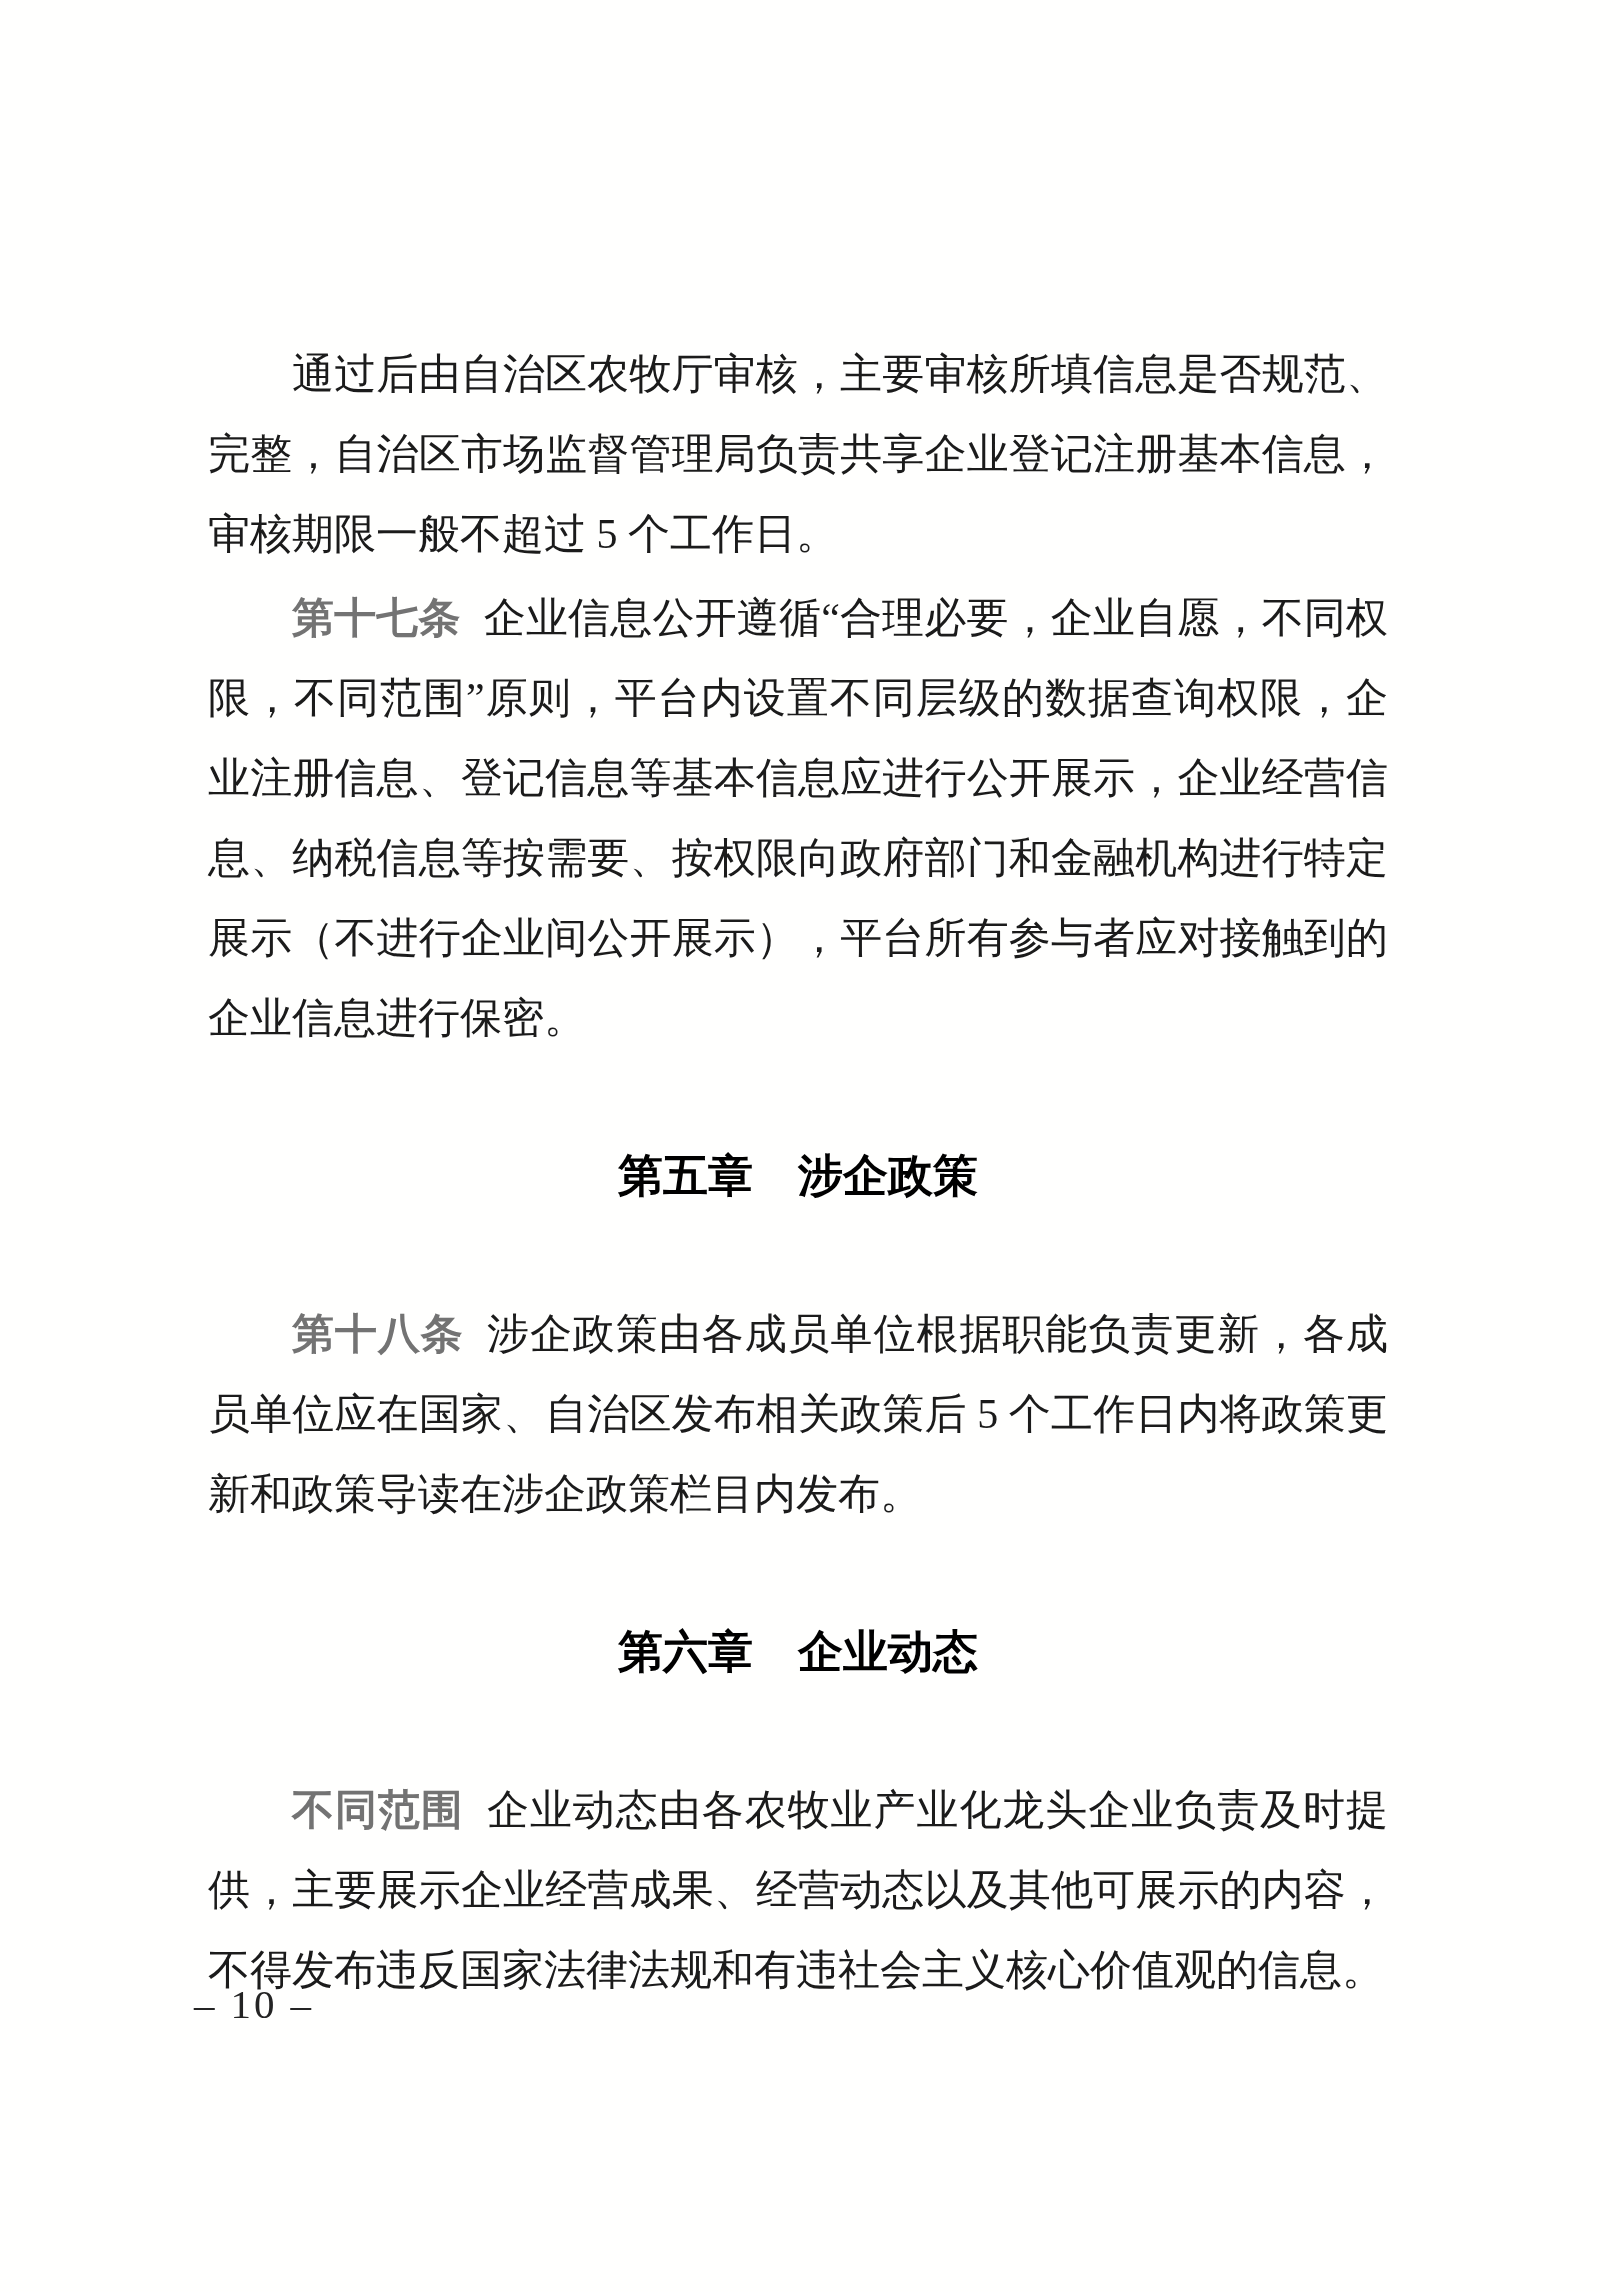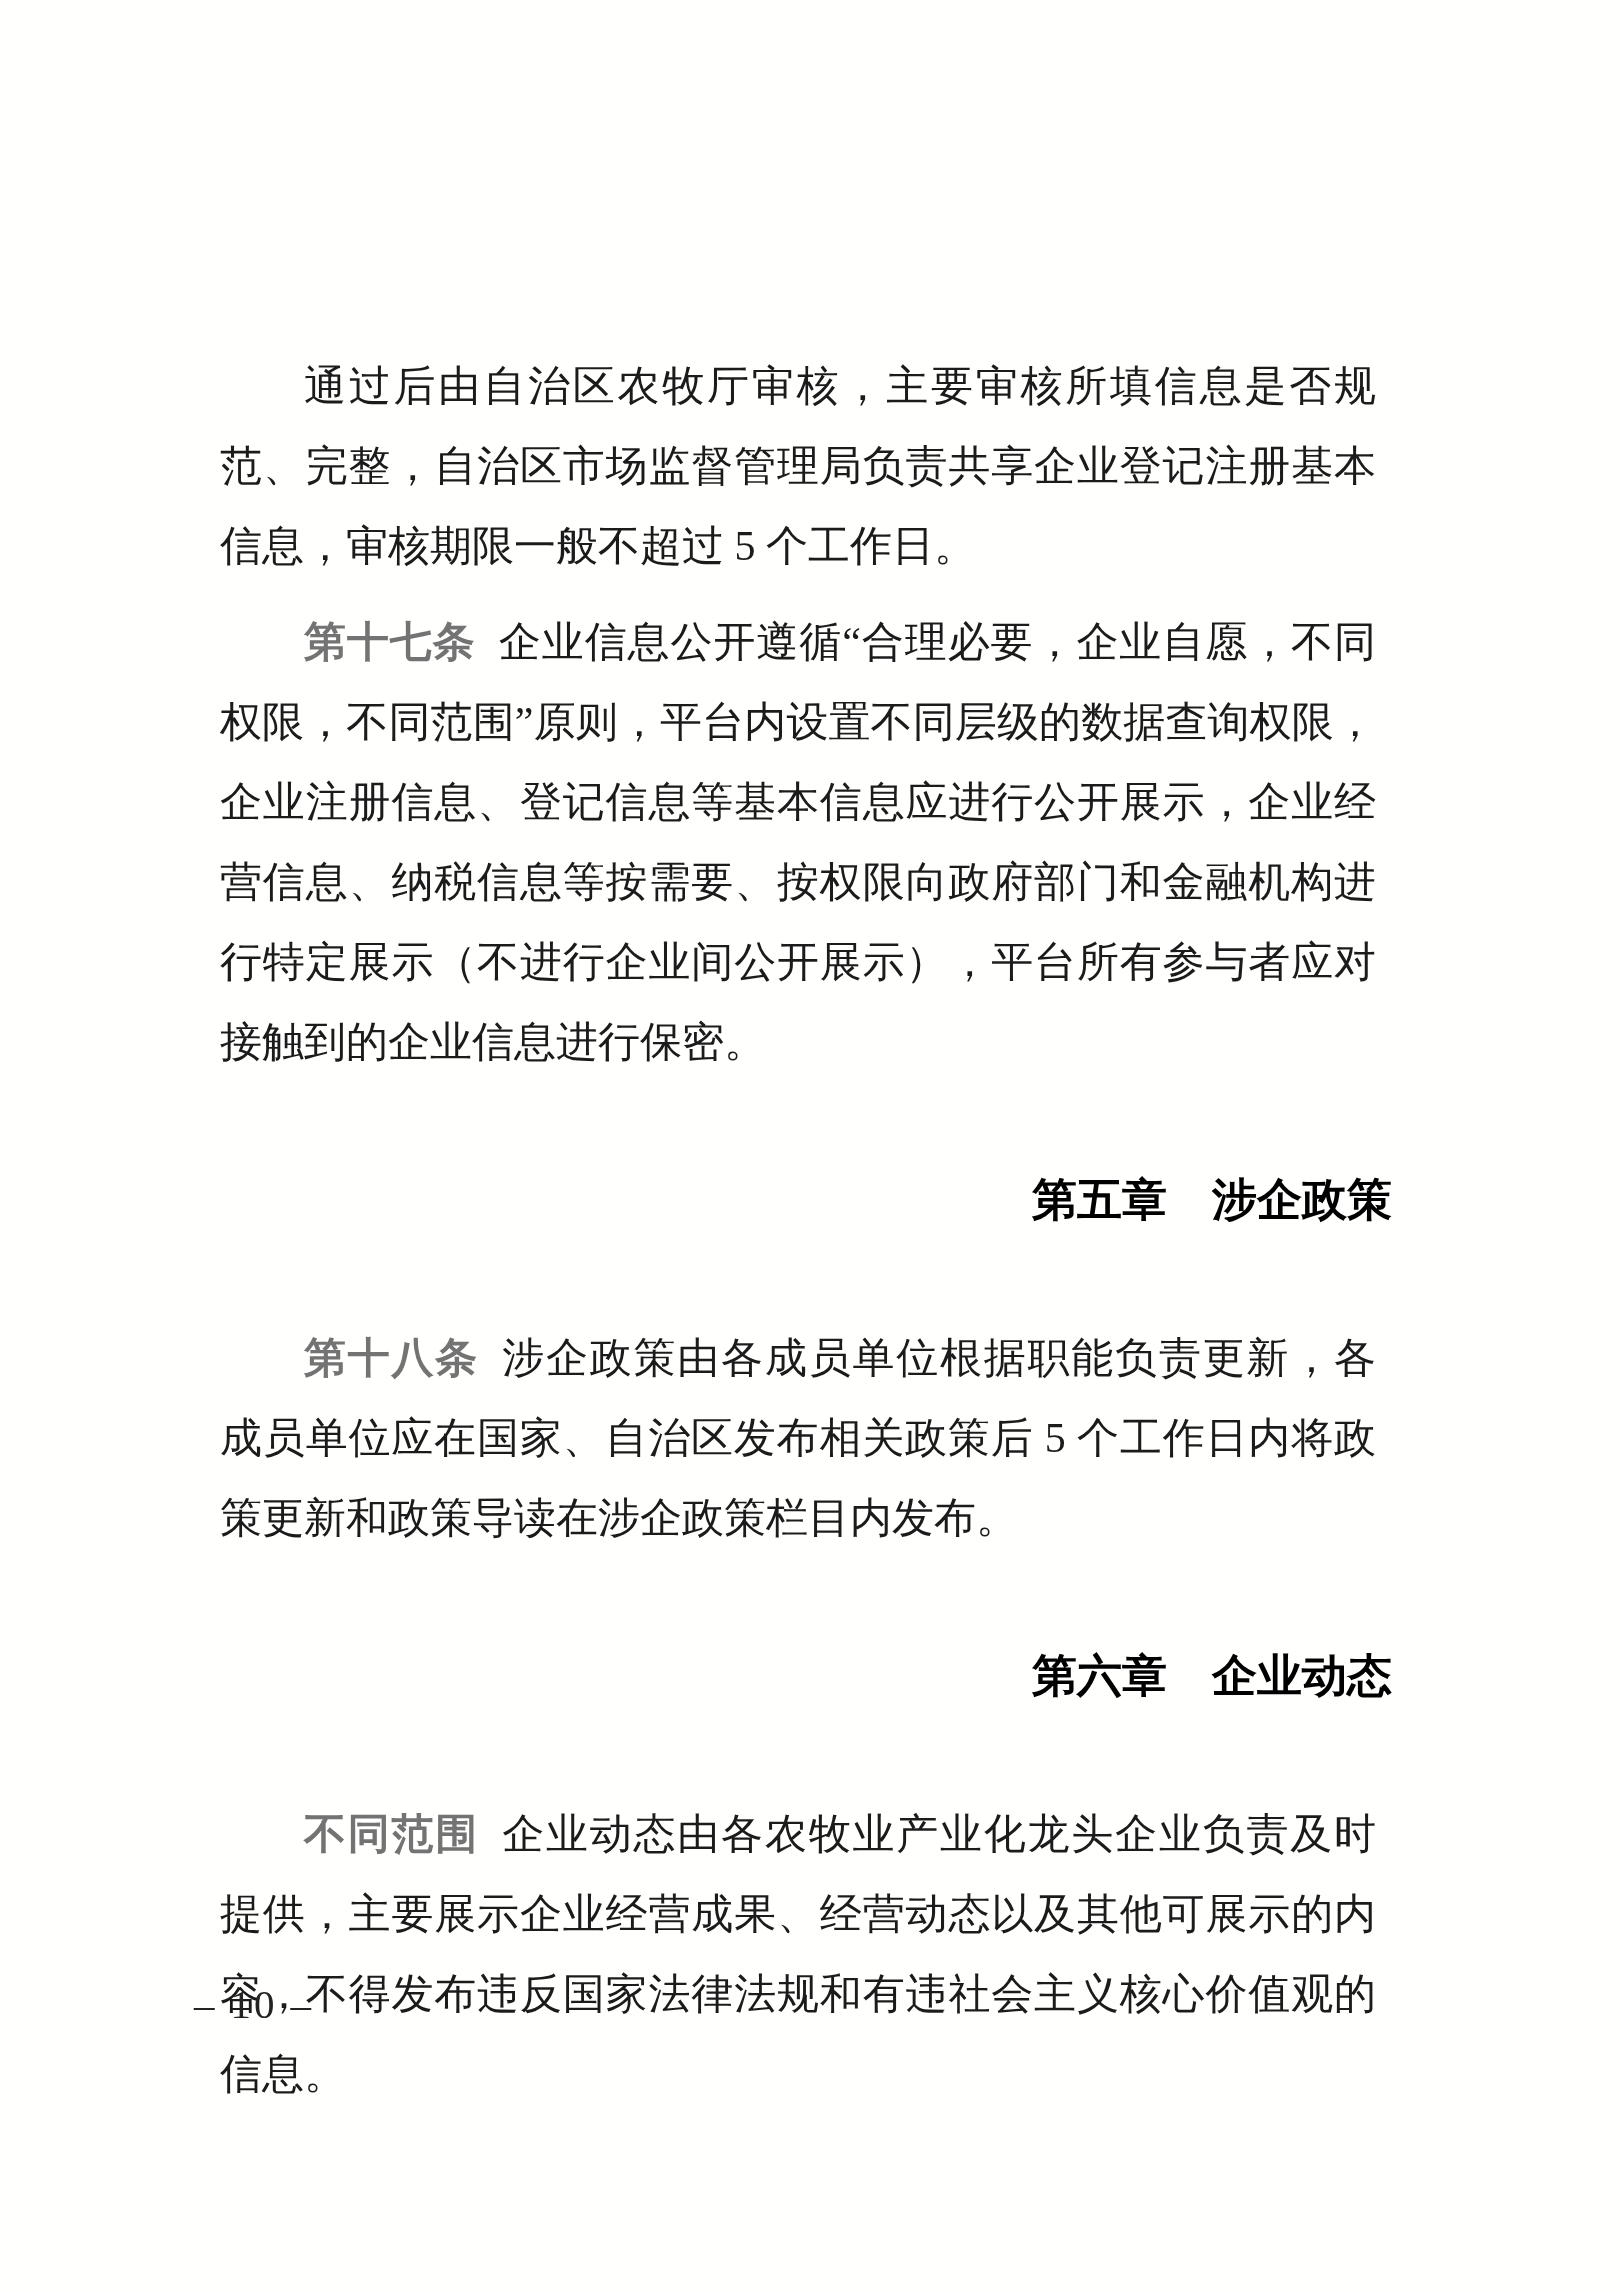--- a/index.html
+++ b/index.html
@@ -25,28 +25,28 @@
     top: 330px;
     width: 1188px;
     font-family: "Liberation Serif", "DejaVu Serif", serif;
     font-size: 42px;
     line-height: 80px;
     color: #1b1b1b;
     text-align: justify;
     letter-spacing: 0;
   }
   .text-block p {
-    margin: 16px;
+    margin: 4px;
     padding: 0;
   }
   p.para {
     text-indent: 2em;
   }
   p.chapter {
-    text-align: right;
+    text-align: center;
     text-indent: 0;
     font-weight: 700;
     color: #000000;
     font-family: "Liberation Sans", "DejaVu Sans", sans-serif;
     font-size: 45px;
     margin: 78px 0;
   }
   .lead {
     font-weight: 700;
     color: #737373;

